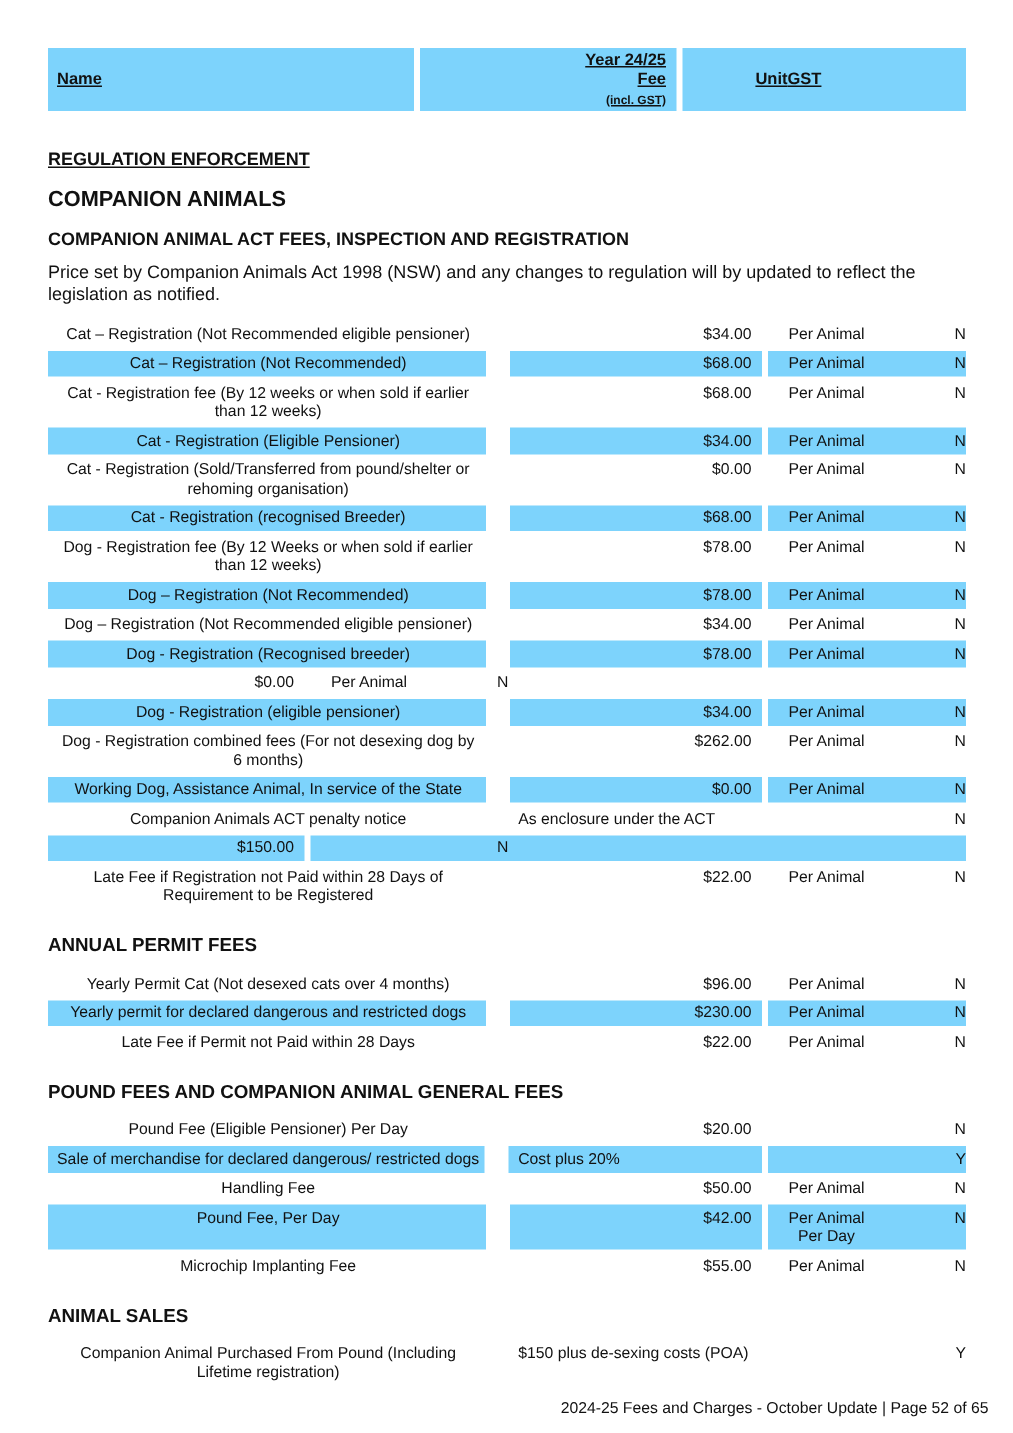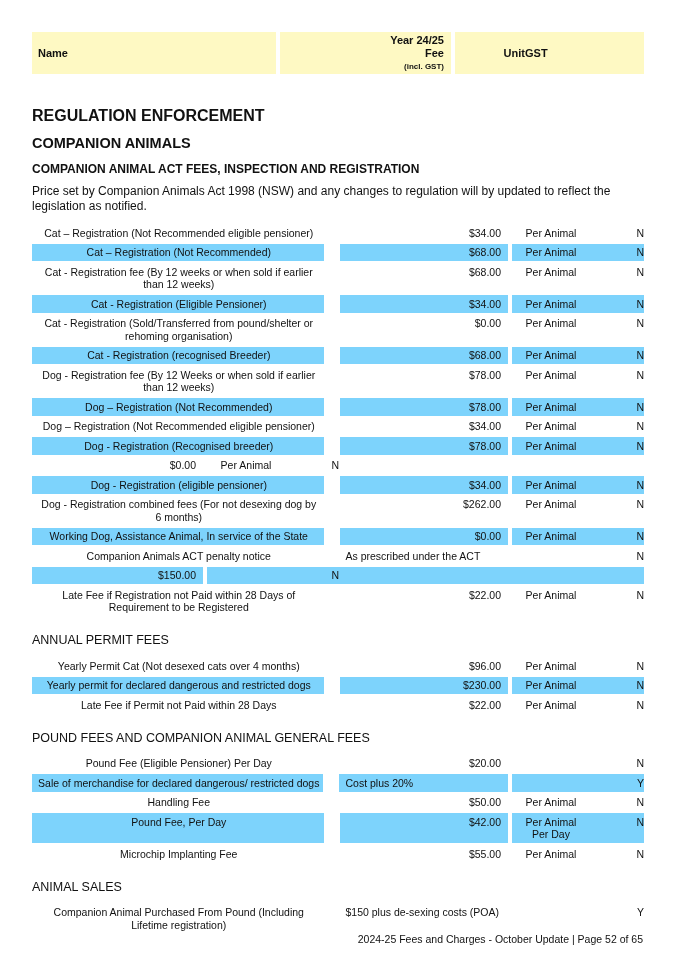--- a/index.html
+++ b/index.html
@@ -1,43 +1,43 @@
 <!DOCTYPE html>
 <html><head>
 <meta charset="utf-8">
 <style>
   html, body { margin: 0; padding: 0; background: #ffffff; }
   body { width: 675px; height: 955px; position: relative; font-family: "Liberation Sans", sans-serif; color: #111; overflow: hidden; }
   .page { position: absolute; left: 32px; top: 32px; width: 612px; }
   .hdr { display: flex; height: 42px; font-weight: bold; font-size: 11px; }
-  .hdr > div { background: #fef9c3; box-sizing: border-box; }
+  .hdr > div { background: #7dd3fc; box-sizing: border-box; text-decoration: underline; }
   .hdr .c-name { width: 244px; display: flex; align-items: center; padding-left: 6px; margin-right: 4px; }
   .hdr .c-fee { width: 171px; display: flex; flex-direction: column; align-items: flex-end; justify-content: center; padding-right: 7px; margin-right: 4px; line-height: 13px; }
   .hdr .c-fee .small { font-size: 8px; }
   .hdr .c-ug { flex: 1; display: flex; align-items: center; }
   .hdr .c-unit { width: 70px; text-align: right; }
   .hdr .c-gst { width: 51px; }
-  h1 { font-size: 16px; font-weight: bold; margin: 32px 0 0 0; height: 20px; line-height: 20px; }
+  h1 { font-size: 12px; font-weight: bold; margin: 22px 0 0 0; height: 20px; line-height: 20px; text-decoration: underline; }
   h2 { font-size: 14.5px; font-weight: bold; margin: 8px 0 0 0; height: 18px; line-height: 18px; }
   h3 { font-size: 12px; font-weight: bold; margin: 9px 0 0 0; height: 16px; line-height: 16px; }
   .intro { font-size: 12px; line-height: 15px; margin: 7px 0 10px 0; }
   .tbl { width: 612px; }
   .row { display: flex; font-size: 10.5px; line-height: 12.5px; margin-bottom: 0; }
   .row > div { box-sizing: border-box; padding: 2.5px 0 2.5px 0; }
   .row .c-name { width: 296px; padding-left: 6px; padding-right: 4px; margin-right: 16px; text-align: center; }
   .row .c-fee { width: 171px; text-align: right; padding-right: 7px; margin-right: 4px; }
   .row .c-fee.text { text-align: left; padding-left: 6px; white-space: nowrap; }
   .row .c-ug { flex: 1; display: flex; }
   .row .c-unit { width: 70px; text-align: center; padding-left: 4px; }
   .row .c-gst { width: 58px; text-align: right; padding-right: 0; }
   .row.shade .c-name, .row.shade .c-fee, .row.shade .c-ug { background: #7dd3fc; }
   .row.plain .c-name, .row.plain .c-fee, .row.plain .c-ug { background: transparent; }
   .gap { height: 2px; }
-  .sec { font-size: 12.5px; font-weight: normal; margin: 14px 0 9px 0; height: 16px; line-height: 16px; }
-  .footer { position: absolute; right: 32px; top: 933px; font-size: 10.5px; color: #111; }
+  .sec { font-size: 12.5px; font-weight: bold; margin: 14px 0 9px 0; height: 16px; line-height: 16px; }
+  .footer { position: absolute; right: 16px; top: 933px; font-size: 10.5px; color: #111; }
 </style>
 </head>
 <body>
 
 <div class="page">
   <div class="hdr">
     <div class="c-name">Name</div>
     <div class="c-fee">
       <span>Year 24/25</span>
       <span>Fee</span>
@@ -175,21 +175,21 @@
         <div class="c-name">Working Dog, Assistance Animal, In service of the State</div>
         <div class="c-fee">$0.00</div>
         <div class="c-ug">
           <span class="c-unit">Per Animal</span>
           <span class="c-gst">N</span>
         </div>
       </div>
       <div class="gap"></div>
       <div class="row plain">
         <div class="c-name">Companion Animals ACT penalty notice</div>
-        <div class="c-fee text">As prescribed under the ACT</div>
+        <div class="c-fee text">As enclosure under the ACT</div>
         <div class="c-ug">
           <span class="c-unit"></span>
           <span class="c-gst">N</span>
         </div>
       </div>
       <div class="gap"></div>
       <div class="row shade">
         <div class="c-fee">$150.00</div>
         <div class="c-ug">
           <span class="c-unit"></span>

